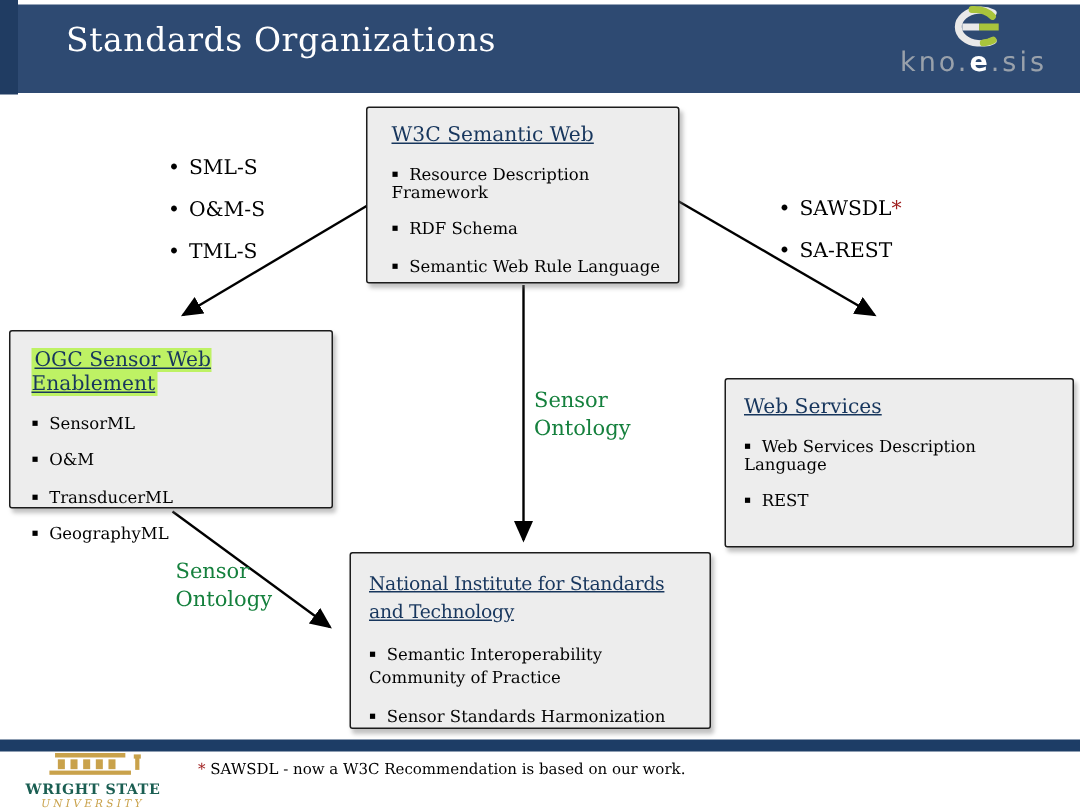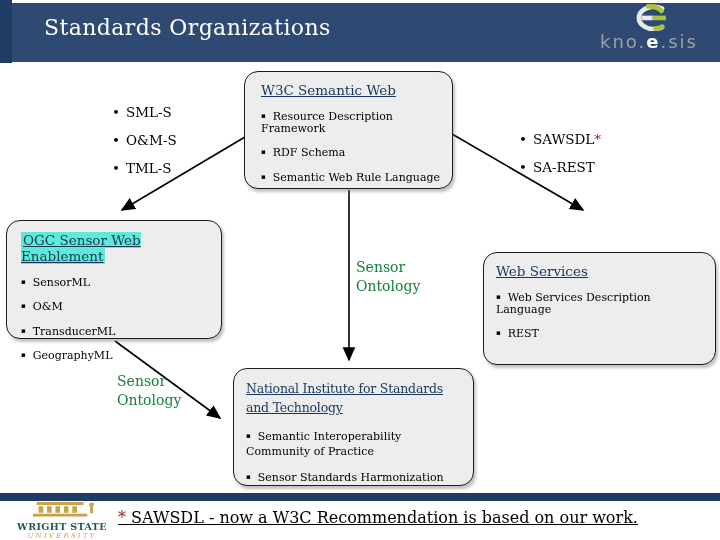--- a/index.html
+++ b/index.html
@@ -12,25 +12,25 @@
   .header-bar { position:absolute; left:0; top:3px; width:720px; height:59px; background:#2e4a72; }
   .header-edge { position:absolute; left:0; top:0; width:12px; height:63px; background:#203c62; }
   .header-title { position:absolute; left:44px; top:15px; color:#ffffff; font-size:22px; letter-spacing:0.4px; }
 
   .knoesis { position:absolute; right:12px; top:3px; width:118px; text-align:center; }
   .knoesis-text { font-family:"DejaVu Sans", sans-serif; font-size:18px; color:#99a1ab; letter-spacing:2px; line-height:14px; }
   .knoesis-text .mid-e { color:#ffffff; font-weight:bold; }
 
   
   .box {
-    position:absolute; background:#ededed; border:1.2px solid #1c1c1c; border-radius:14px;
+    position:absolute; background:#ededed; border:1.2px solid #1c1c1c; border-radius:2px;
     box-shadow:2px 3px 3px rgba(120,120,120,0.45); box-sizing:border-box;
   }
   .box-title { color:#17365d; text-decoration:underline; font-size:13.5px; }
-  .hl { background:#5eead4; padding:0 2px; }
+  .hl { background:#bef264; padding:0 2px; }
   .item { font-size:11px; color:#000; margin-top:11.5px; line-height:12px; }
   .sq { display:inline-block; font-size:7px; vertical-align:2px; margin-right:7px; }
 
   .box-w3c  { left:244px; top:71px;  width:209px; height:118px; padding:10px 6px 0 16px; }
   .box-ogc  { left:6px;   top:220px; width:216px; height:119px; padding:11px 6px 0 14px; }
   .box-ws   { left:483px; top:219px; width:233px; height:113px; padding:10px 6px 0 12px;margin-top:33px; }
   .box-nist { left:233px; top:368px; width:241px; height:118px; padding:10px 8px 0 12px; }
   .box-nist .box-title { font-size:12.5px; line-height:19px; letter-spacing:-0.2px; }
   .box-nist .item { line-height:15px; }
 
@@ -48,21 +48,21 @@
   .label-left   { left:117px; top:372px; }
 
   
   .arrows { position:absolute; left:0; top:0; width:720px; height:540px; pointer-events:none; }
 
   
   .footer-bar { position:absolute; left:0; top:493px; width:720px; height:8px; background:#1d3d66; }
   .wsu { position:absolute; left:10px; top:502px; width:104px; text-align:center; font-family:"DejaVu Serif", serif; }
   .wsu-name { font-size:9.5px; font-weight:bold; color:#1a5e52; letter-spacing:0.4px; line-height:11px; }
   .wsu-sub  { font-size:7px; font-style:italic; color:#c9a24b; letter-spacing:2.2px; line-height:8px; }
-  .footer-note { position:absolute; left:118px; top:508px; font-size:16px; color:#000;text-decoration:underline; }
+  .footer-note { position:absolute; left:132px; top:508px; font-size:10px; color:#000; }
 </style>
 </head>
 <body>
 
 <div id="stage">
 
   <div class="header-bar"></div>
   <div class="header-edge"></div>
   <div class="header-title">Standards Organizations</div>
 

